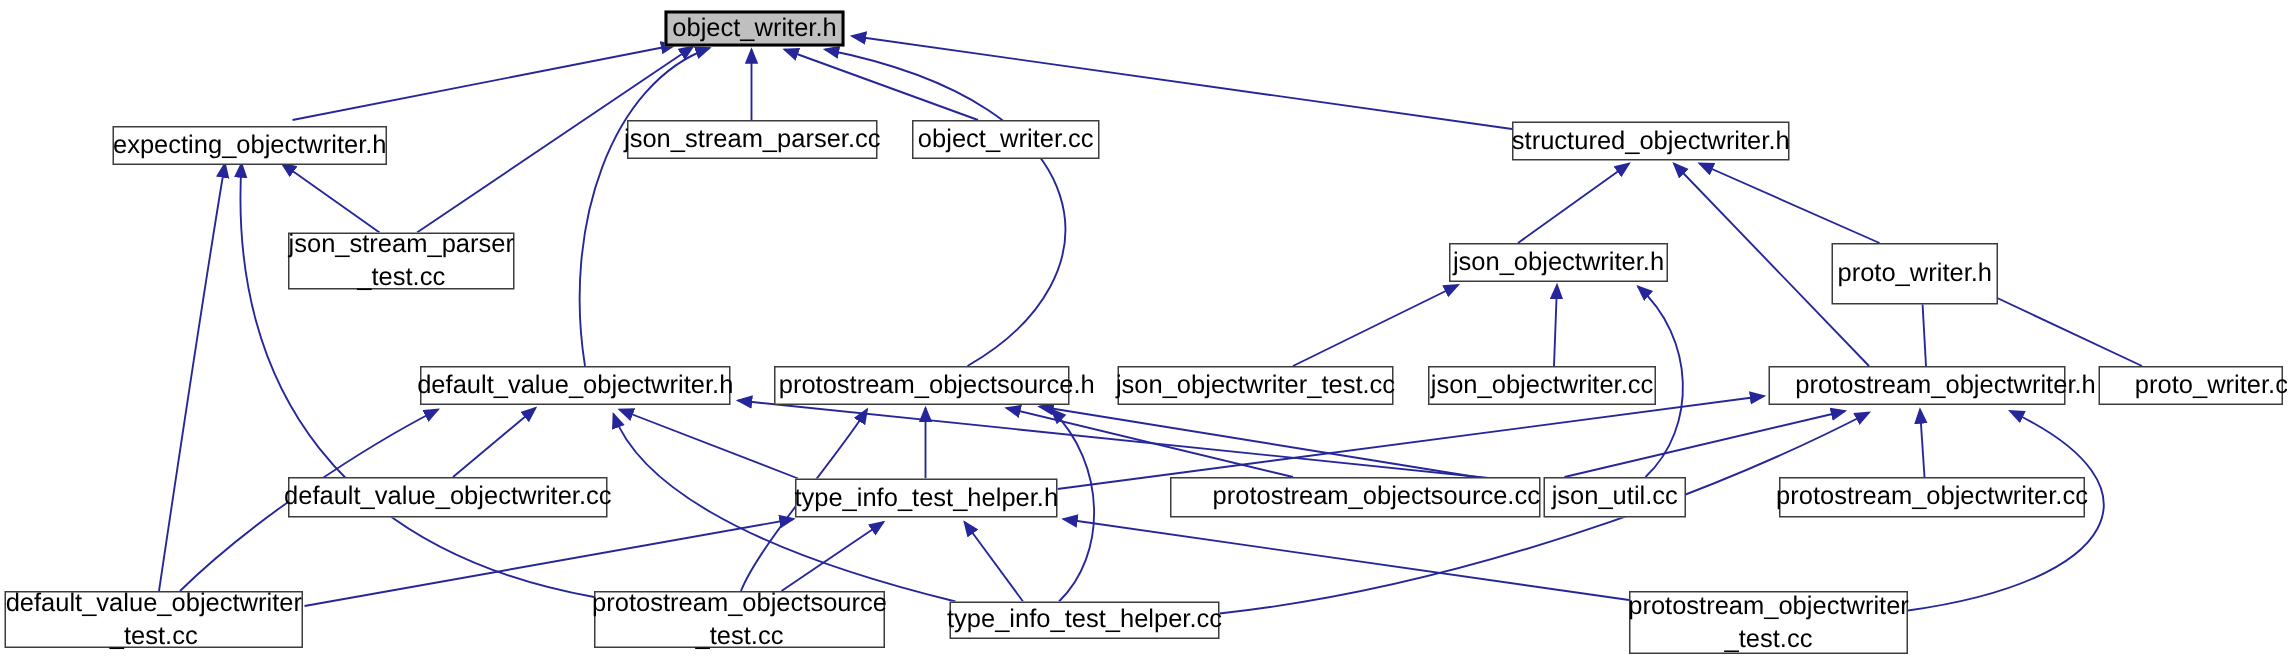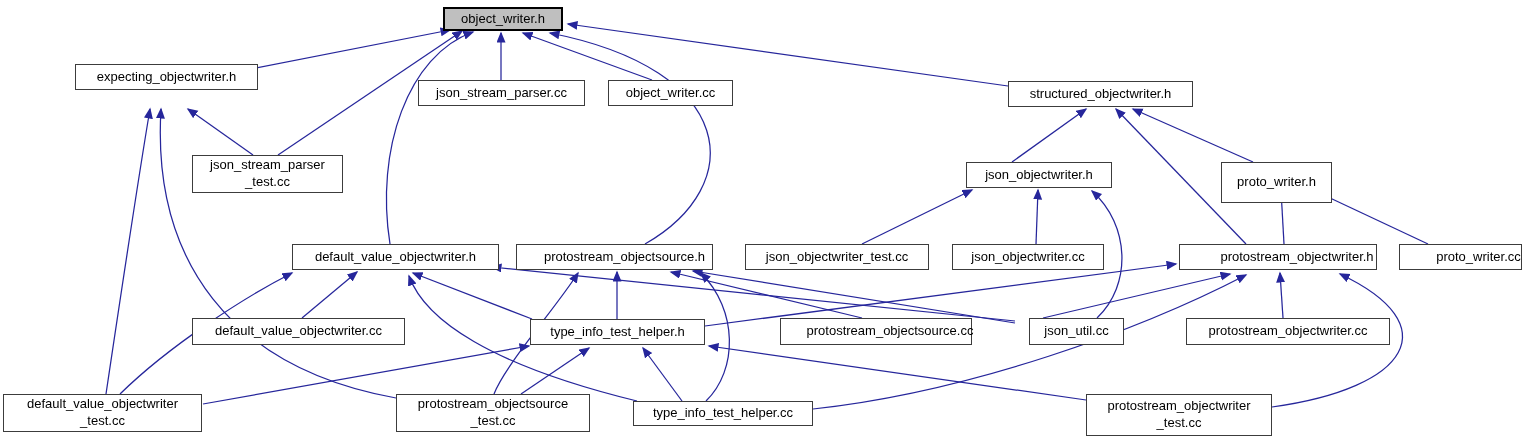--- a/index.html
+++ b/index.html
@@ -15,21 +15,21 @@
     position: absolute;
     left: 0; top: 0;
     width: 1525px; height: 440px;
   }
   .node {
     position: absolute;
     box-sizing: border-box;
     background: #ffffff;
     border: 1px solid #3c3c3c;
     color: #000000;
-    font-size: 13px;
+    font-size: 17px;
     line-height: 1.3;
     display: flex;
     align-items: center;
     justify-content: center;
     text-align: center;
     white-space: pre-line;
     cursor: pointer;
   }
   .node.root {
     background: #bfbfbf;
@@ -83,37 +83,37 @@
         <path d="M 532,319 L 413,273" class="edge" stroke="#26269B" marker-end="url(#arrowhead)"></path>
         <path d="M 637,401 C 490,365 425,320 409,276" class="edge" stroke="#26269B" marker-end="url(#arrowhead)"></path>
         <path d="M 203,404 L 529,346" class="edge" stroke="#26269B" marker-end="url(#arrowhead)"></path>
         <path d="M 521,394 L 589,348" class="edge" stroke="#26269B" marker-end="url(#arrowhead)"></path>
         <path d="M 682,401 L 643,348" class="edge" stroke="#26269B" marker-end="url(#arrowhead)"></path>
         <path d="M 1086,400 L 709,346" class="edge" stroke="#26269B" marker-end="url(#arrowhead)"></path>
       </g>
   </svg>
 
 <div class="node root" style="left: 443px; top: 7px; width: 120px; height: 24px;">object_writer.h</div>
-    <div class="node" style="left: 75px; top: 64px; width: 183px; height: 26px;">expecting_objectwriter.h</div>
+    <div class="node" style="left: 75px; top: 84px; width: 183px; height: 26px;">expecting_objectwriter.h</div>
     <div class="node" style="left: 418px; top: 80px; width: 167px; height: 26px;">json_stream_parser.cc</div>
     <div class="node" style="left: 608px; top: 80px; width: 125px; height: 26px;">object_writer.cc</div>
     <div class="node" style="left: 1008px; top: 81px; width: 185px; height: 26px;">structured_objectwriter.h</div>
     <div class="node" style="left: 192px; top: 155px; width: 151px; height: 38px;">json_stream_parser
 _test.cc</div>
     <div class="node" style="left: 966px; top: 162px; width: 146px; height: 26px;">json_objectwriter.h</div>
     <div class="node" style="left: 1221px; top: 162px; width: 111px; height: 41px;">proto_writer.h</div>
-    <div class="node" style="left: 292px; top: 244px; width: 207px; height: 26px;">default_value_objectwriter.h</div>
+    <div class="node" style="left: 280px; top: 244px; width: 207px; height: 26px;">default_value_objectwriter.h</div>
     <div class="node" style="left: 516px; top: 244px; width: 197px; height: 26px; padding-left: 20px;">protostream_objectsource.h</div>
     <div class="node" style="left: 745px; top: 244px; width: 184px; height: 26px;">json_objectwriter_test.cc</div>
     <div class="node" style="left: 952px; top: 244px; width: 152px; height: 26px;">json_objectwriter.cc</div>
     <div class="node" style="left: 1179px; top: 244px; width: 198px; height: 26px; padding-left: 38px;">protostream_objectwriter.h</div>
     <div class="node" style="left: 1399px; top: 244px; width: 123px; height: 26px; padding-left: 36px;">proto_writer.cc</div>
     <div class="node" style="left: 192px; top: 318px; width: 213px; height: 27px;">default_value_objectwriter.cc</div>
     <div class="node" style="left: 530px; top: 319px; width: 175px; height: 26px;">type_info_test_helper.h</div>
-    <div class="node" style="left: 780px; top: 318px; width: 192px; height: 27px; padding-left: 28px;">protostream_objectsource.cc</div>
+    <div class="node" style="left: 780px; top: 318px; width: 247px; height: 27px; padding-left: 28px;">protostream_objectsource.cc</div>
     <div class="node" style="left: 1015px; top: 318px; width: 95px; height: 27px; margin-left: 14px;">json_util.cc</div>
     <div class="node" style="left: 1186px; top: 318px; width: 204px; height: 27px;">protostream_objectwriter.cc</div>
     <div class="node" style="left: 3px; top: 394px; width: 199px; height: 38px;">default_value_objectwriter
 _test.cc</div>
     <div class="node" style="left: 396px; top: 394px; width: 194px; height: 38px;">protostream_objectsource
 _test.cc</div>
     <div class="node" style="left: 633px; top: 401px; width: 180px; height: 25px;">type_info_test_helper.cc</div>
     <div class="node" style="left: 1086px; top: 394px; width: 186px; height: 42px;">protostream_objectwriter
 _test.cc</div>
   </div>

